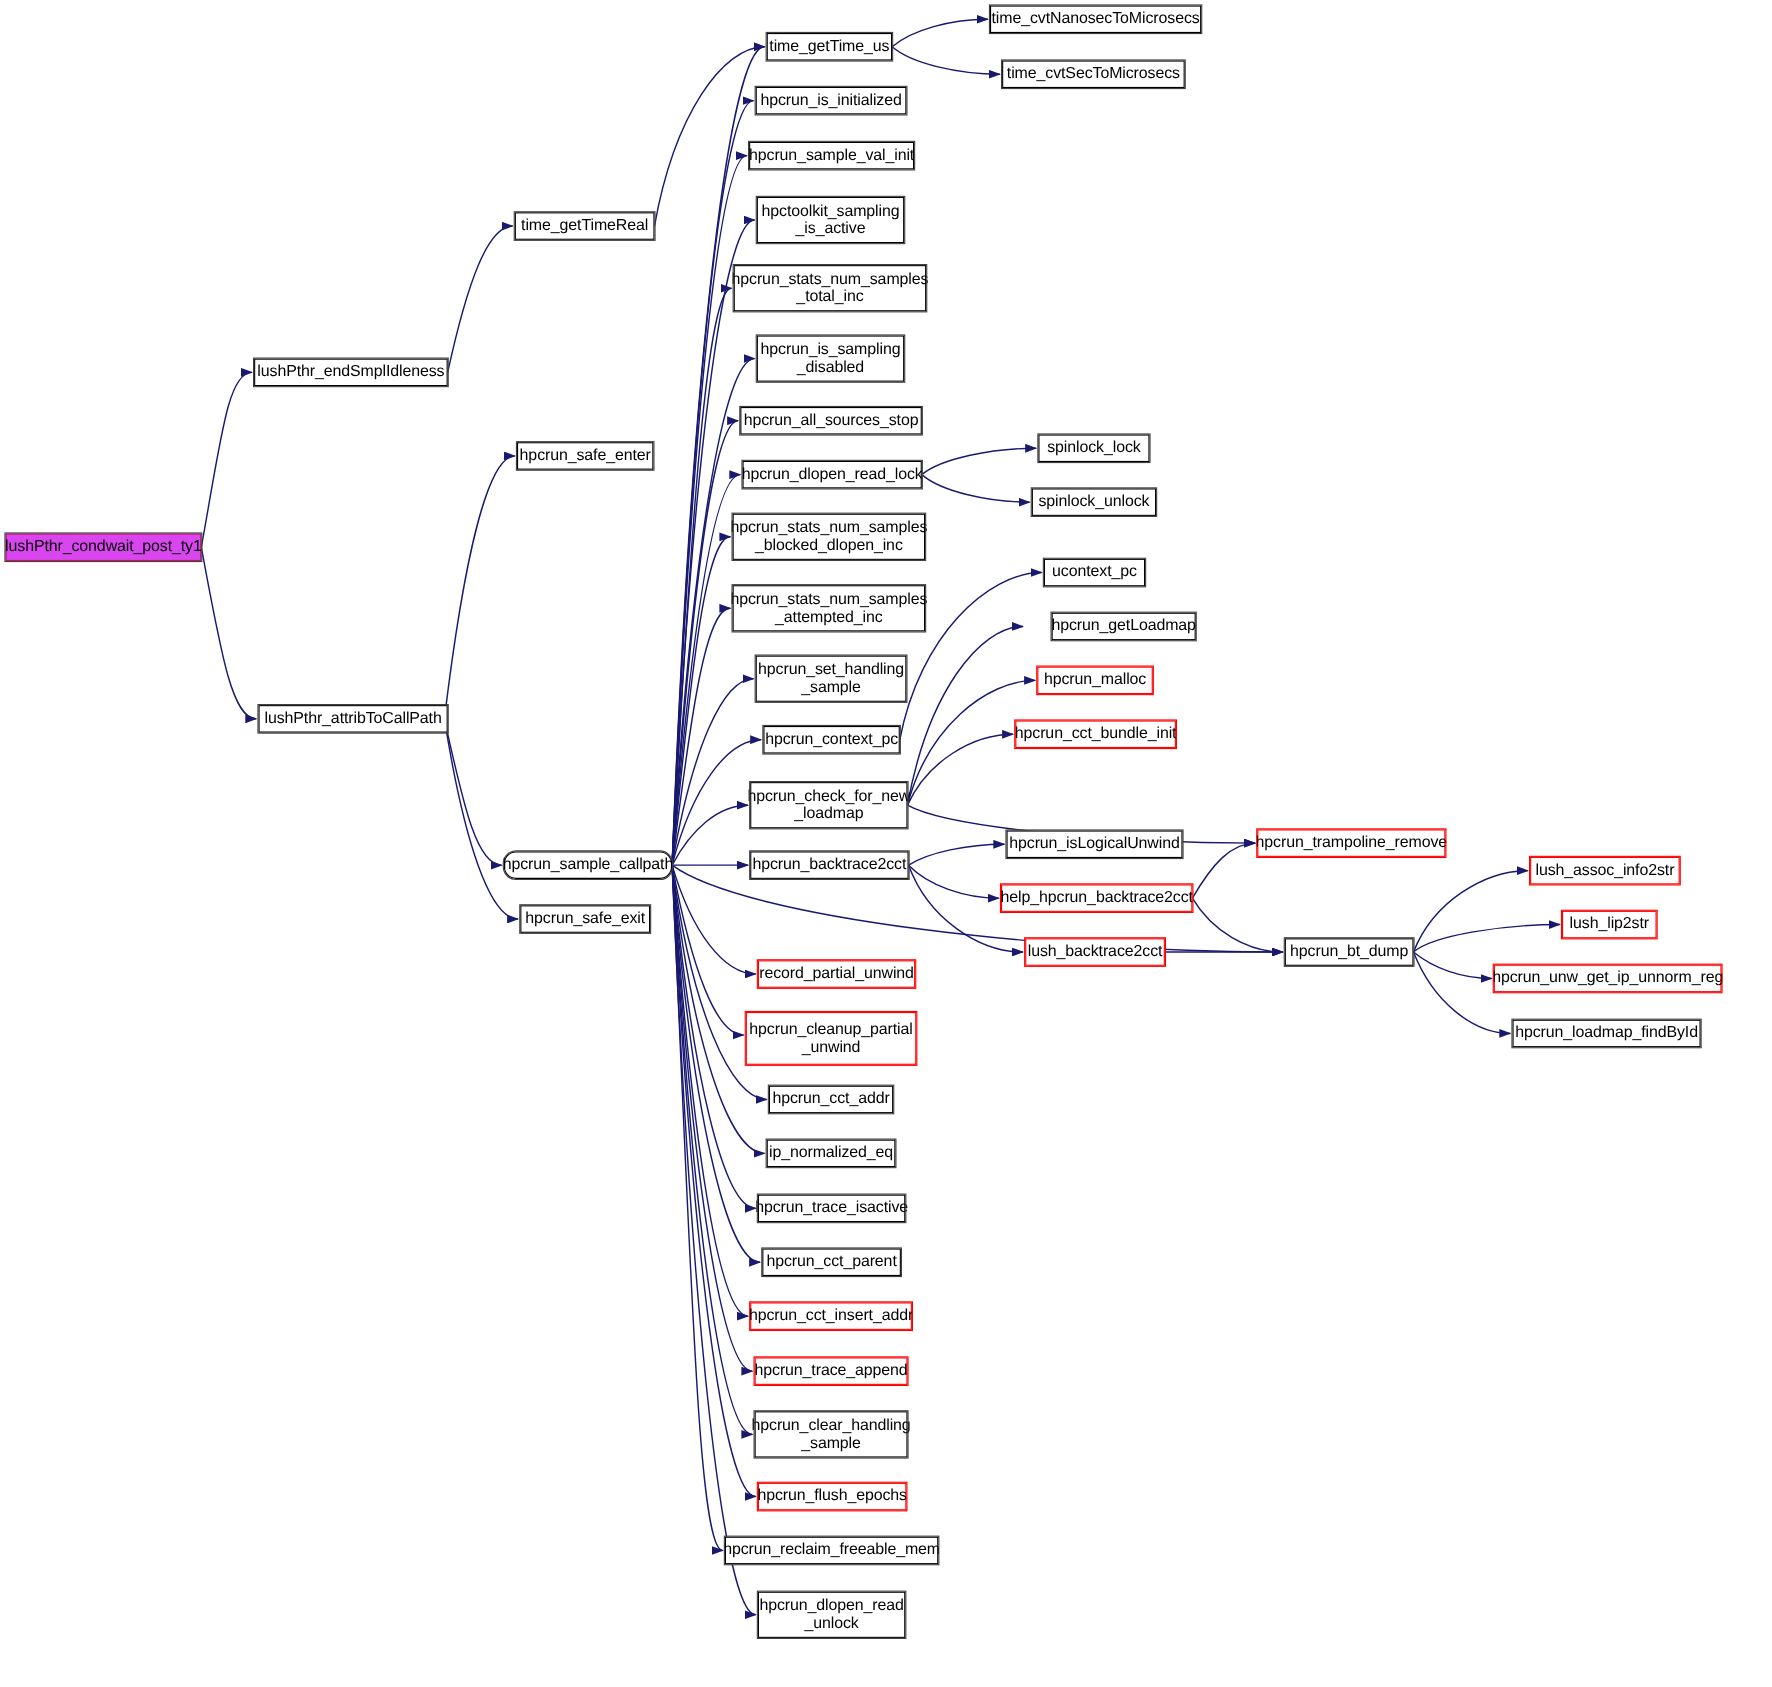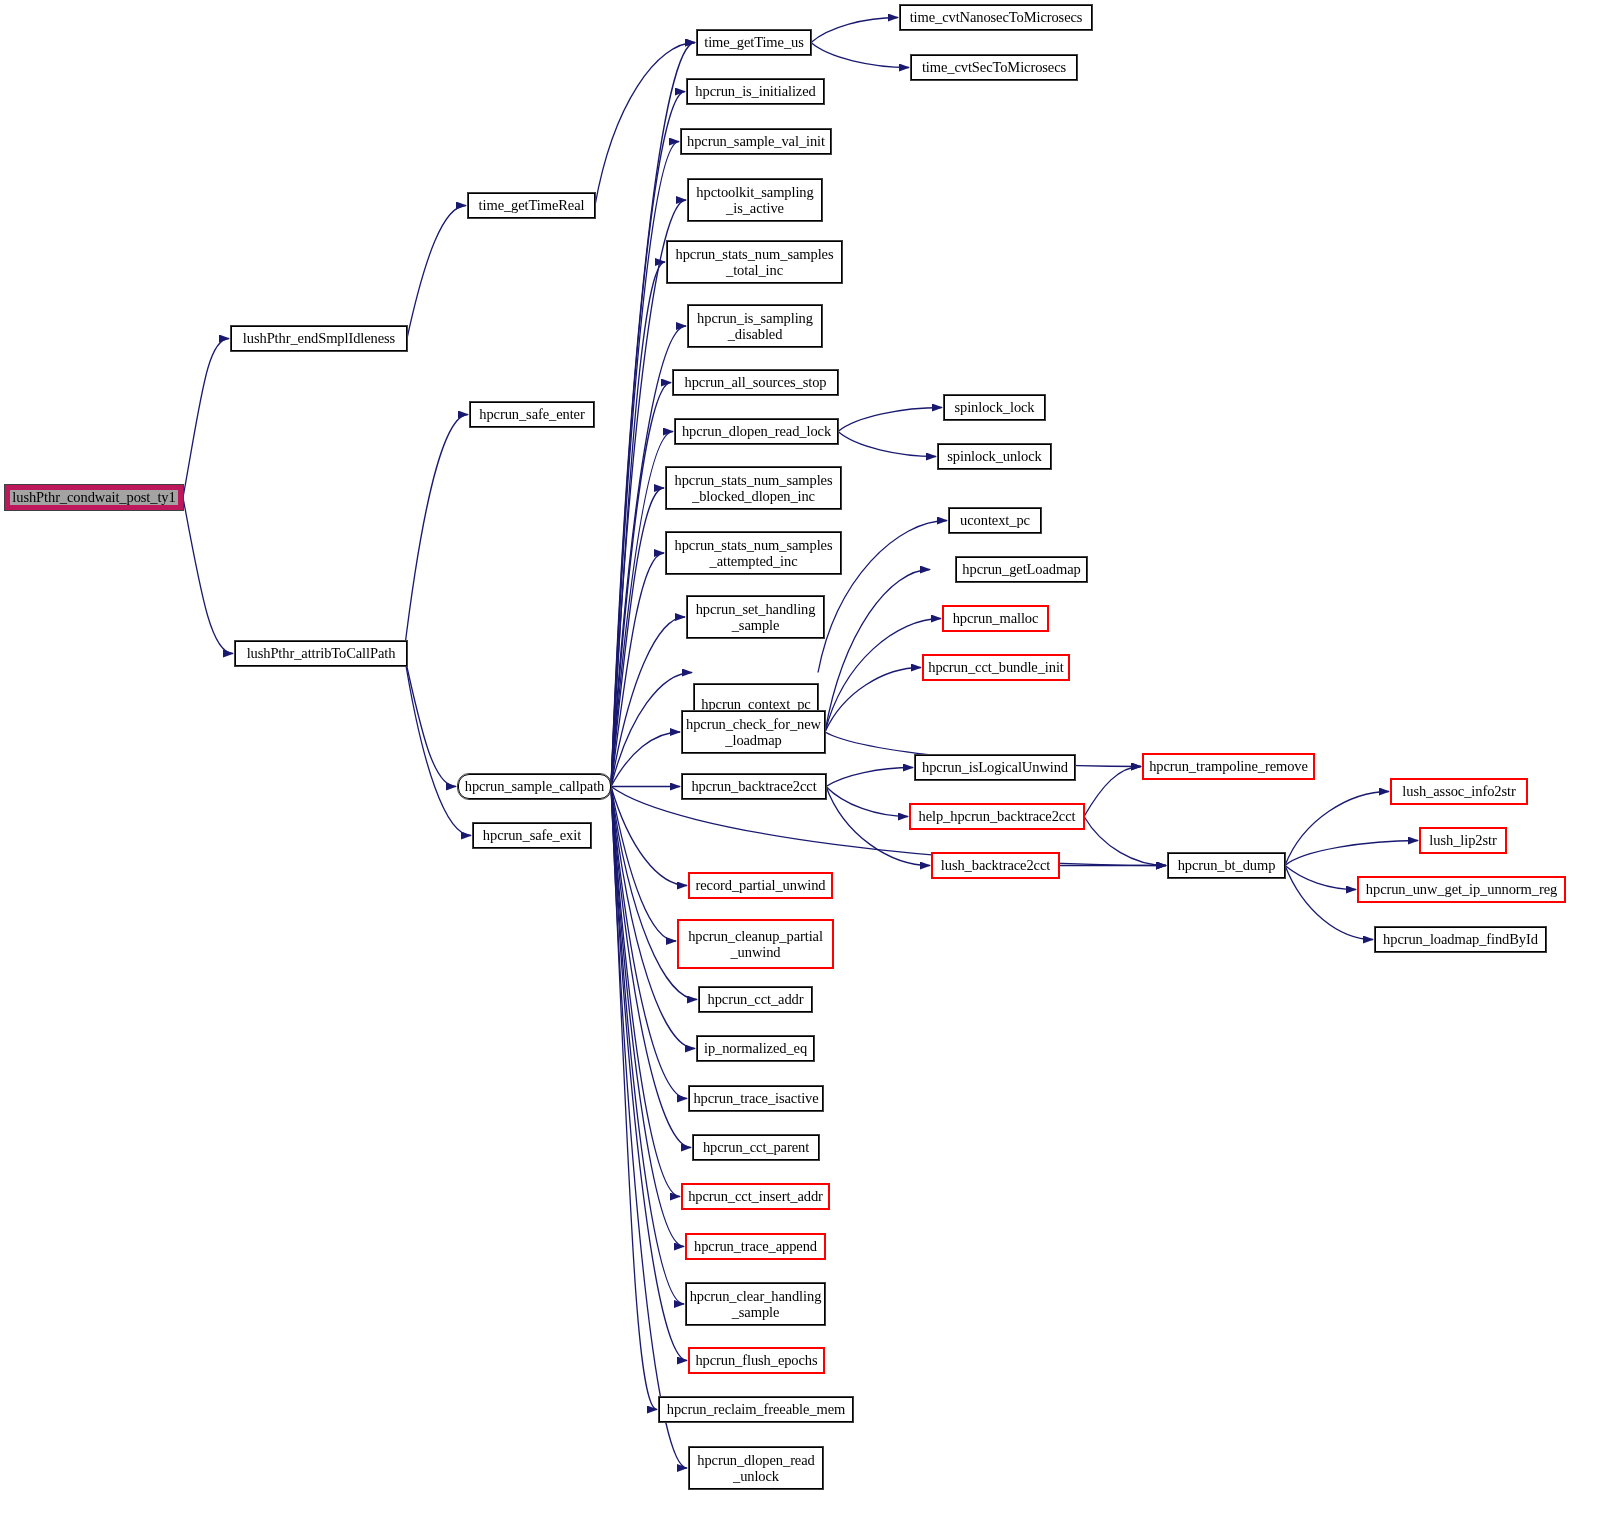--- a/index.html
+++ b/index.html
@@ -32,29 +32,28 @@
     text-align: center;
     background: #ffffff;
     border: 1px solid #000000;
     outline: 1px solid #404040;
     outline-offset: 0px;
     font-size: 14.5px;
     color: #000000;
     line-height: 1.12;
     white-space: pre;
     letter-spacing: -0.1px;
-    font-family: Liberation Serif, serif;
   }
   .node.red {
     border: 1px solid #ff0000;
     outline: 1px solid #ff0000;
   }
   .node.root {
-    background: #a3a3a3;
-    border: 5px solid #be185d;
+    background: #d946ef;
+    border: 1px solid #be185d;
     outline: 1px solid #404040;
   }
 </style>
 </head>
 <body>
 
 <div id="canvas">
   <svg class="edges" id="edge-layer" viewBox="0 0 1611 1534" xmlns="http://www.w3.org/2000/svg">
     <defs>
       <marker id="arrow" markerWidth="11" markerHeight="8" refX="10" refY="4" orient="auto" markerUnits="userSpaceOnUse">
@@ -139,21 +138,21 @@
       <div class="node" style="left: 673px; top: 370px; width: 165px; height: 25px;">hpcrun_all_sources_stop</div>
       <div class="node" style="left: 675px; top: 419px; width: 163px; height: 25px;">hpcrun_dlopen_read_lock</div>
       <div class="node" style="left: 944px; top: 395px; width: 101px; height: 25px;">spinlock_lock</div>
       <div class="node" style="left: 938px; top: 444px; width: 113px; height: 25px;">spinlock_unlock</div>
       <div class="node" style="left: 666px; top: 467px; width: 175px; height: 42px;">hpcrun_stats_num_samples
 _blocked_dlopen_inc</div>
       <div class="node" style="left: 666px; top: 532px; width: 175px; height: 42px;">hpcrun_stats_num_samples
 _attempted_inc</div>
       <div class="node" style="left: 687px; top: 596px; width: 137px; height: 42px;">hpcrun_set_handling
 _sample</div>
-      <div class="node" style="left: 694px; top: 684px; width: 124px; height: 41px;">hpcrun_context_pc</div>
+      <div class="node" style="left: 694px; top: 660px; width: 124px; height: 25px;">hpcrun_context_pc</div>
       <div class="node" style="left: 682px; top: 711px; width: 143px; height: 42px;">hpcrun_check_for_new
 _loadmap</div>
       <div class="node" style="left: 682px; top: 774px; width: 144px; height: 25px;">hpcrun_backtrace2cct</div>
       <div class="node" style="left: 949px; top: 508px; width: 92px; height: 25px;">ucontext_pc</div>
       <div class="node" style="left: 956px; top: 557px; width: 131px; height: 25px;">hpcrun_getLoadmap</div>
       <div class="node red" style="left: 943px; top: 606px; width: 105px; height: 25px;">hpcrun_malloc</div>
       <div class="node red" style="left: 923px; top: 655px; width: 146px; height: 25px;">hpcrun_cct_bundle_init</div>
       <div class="node" style="left: 915px; top: 755px; width: 160px; height: 25px;">hpcrun_isLogicalUnwind</div>
       <div class="node red" style="left: 910px; top: 804px; width: 174px; height: 25px;">help_hpcrun_backtrace2cct</div>
       <div class="node red" style="left: 932px; top: 853px; width: 127px; height: 25px;">lush_backtrace2cct</div>

